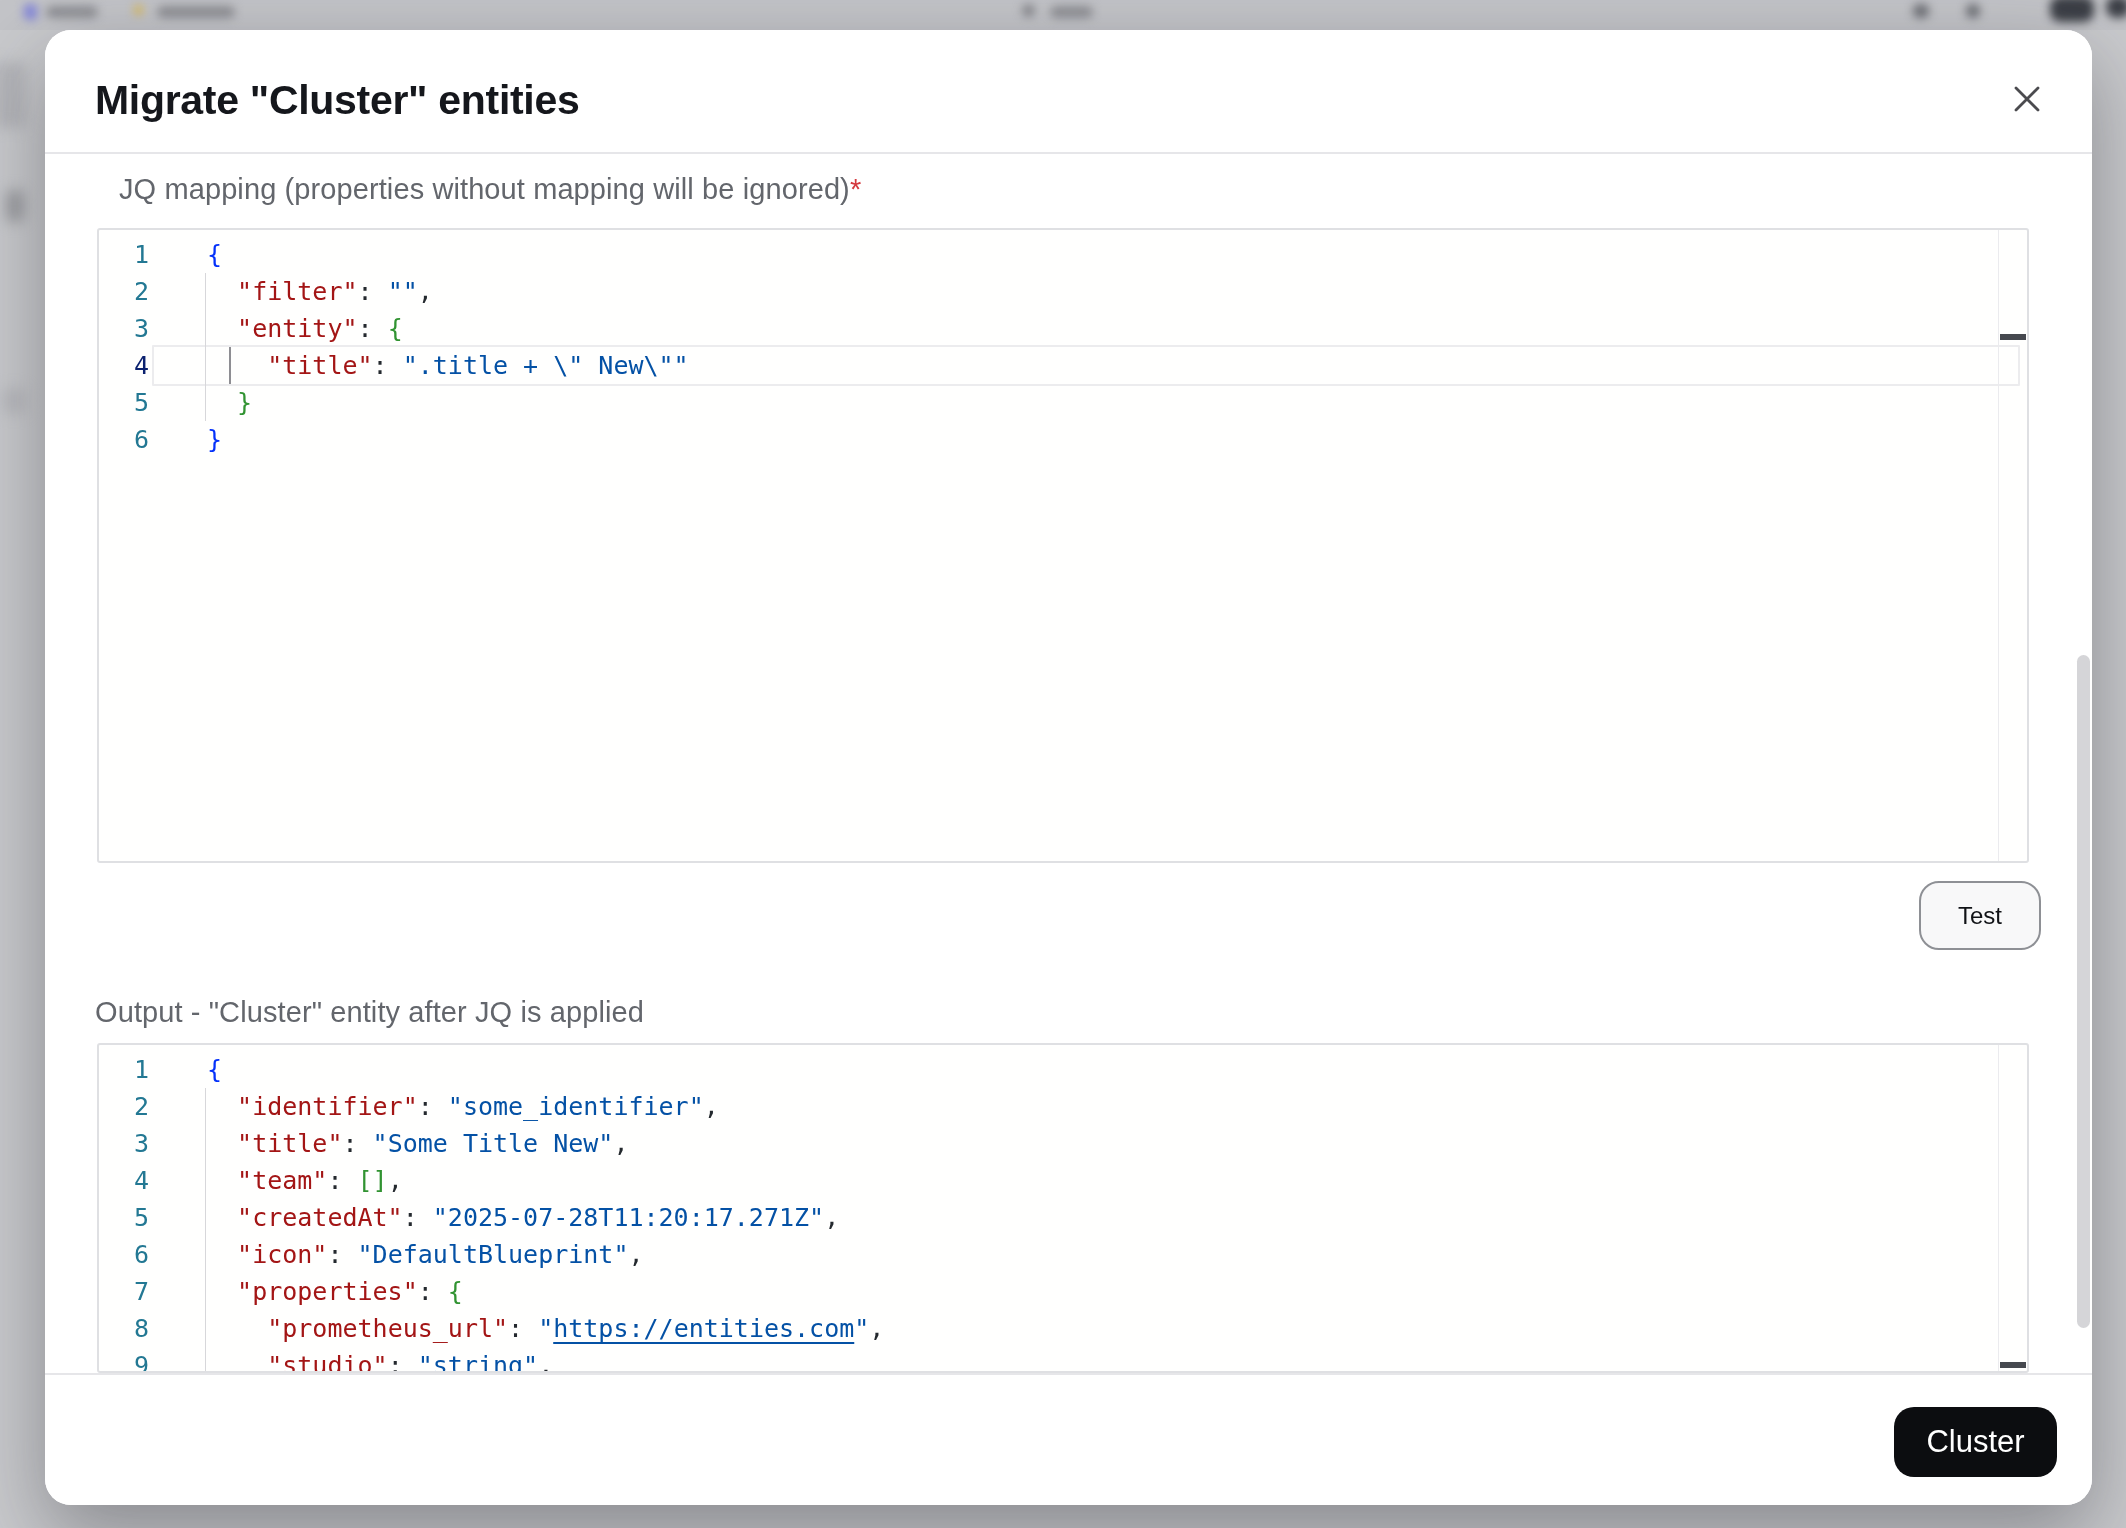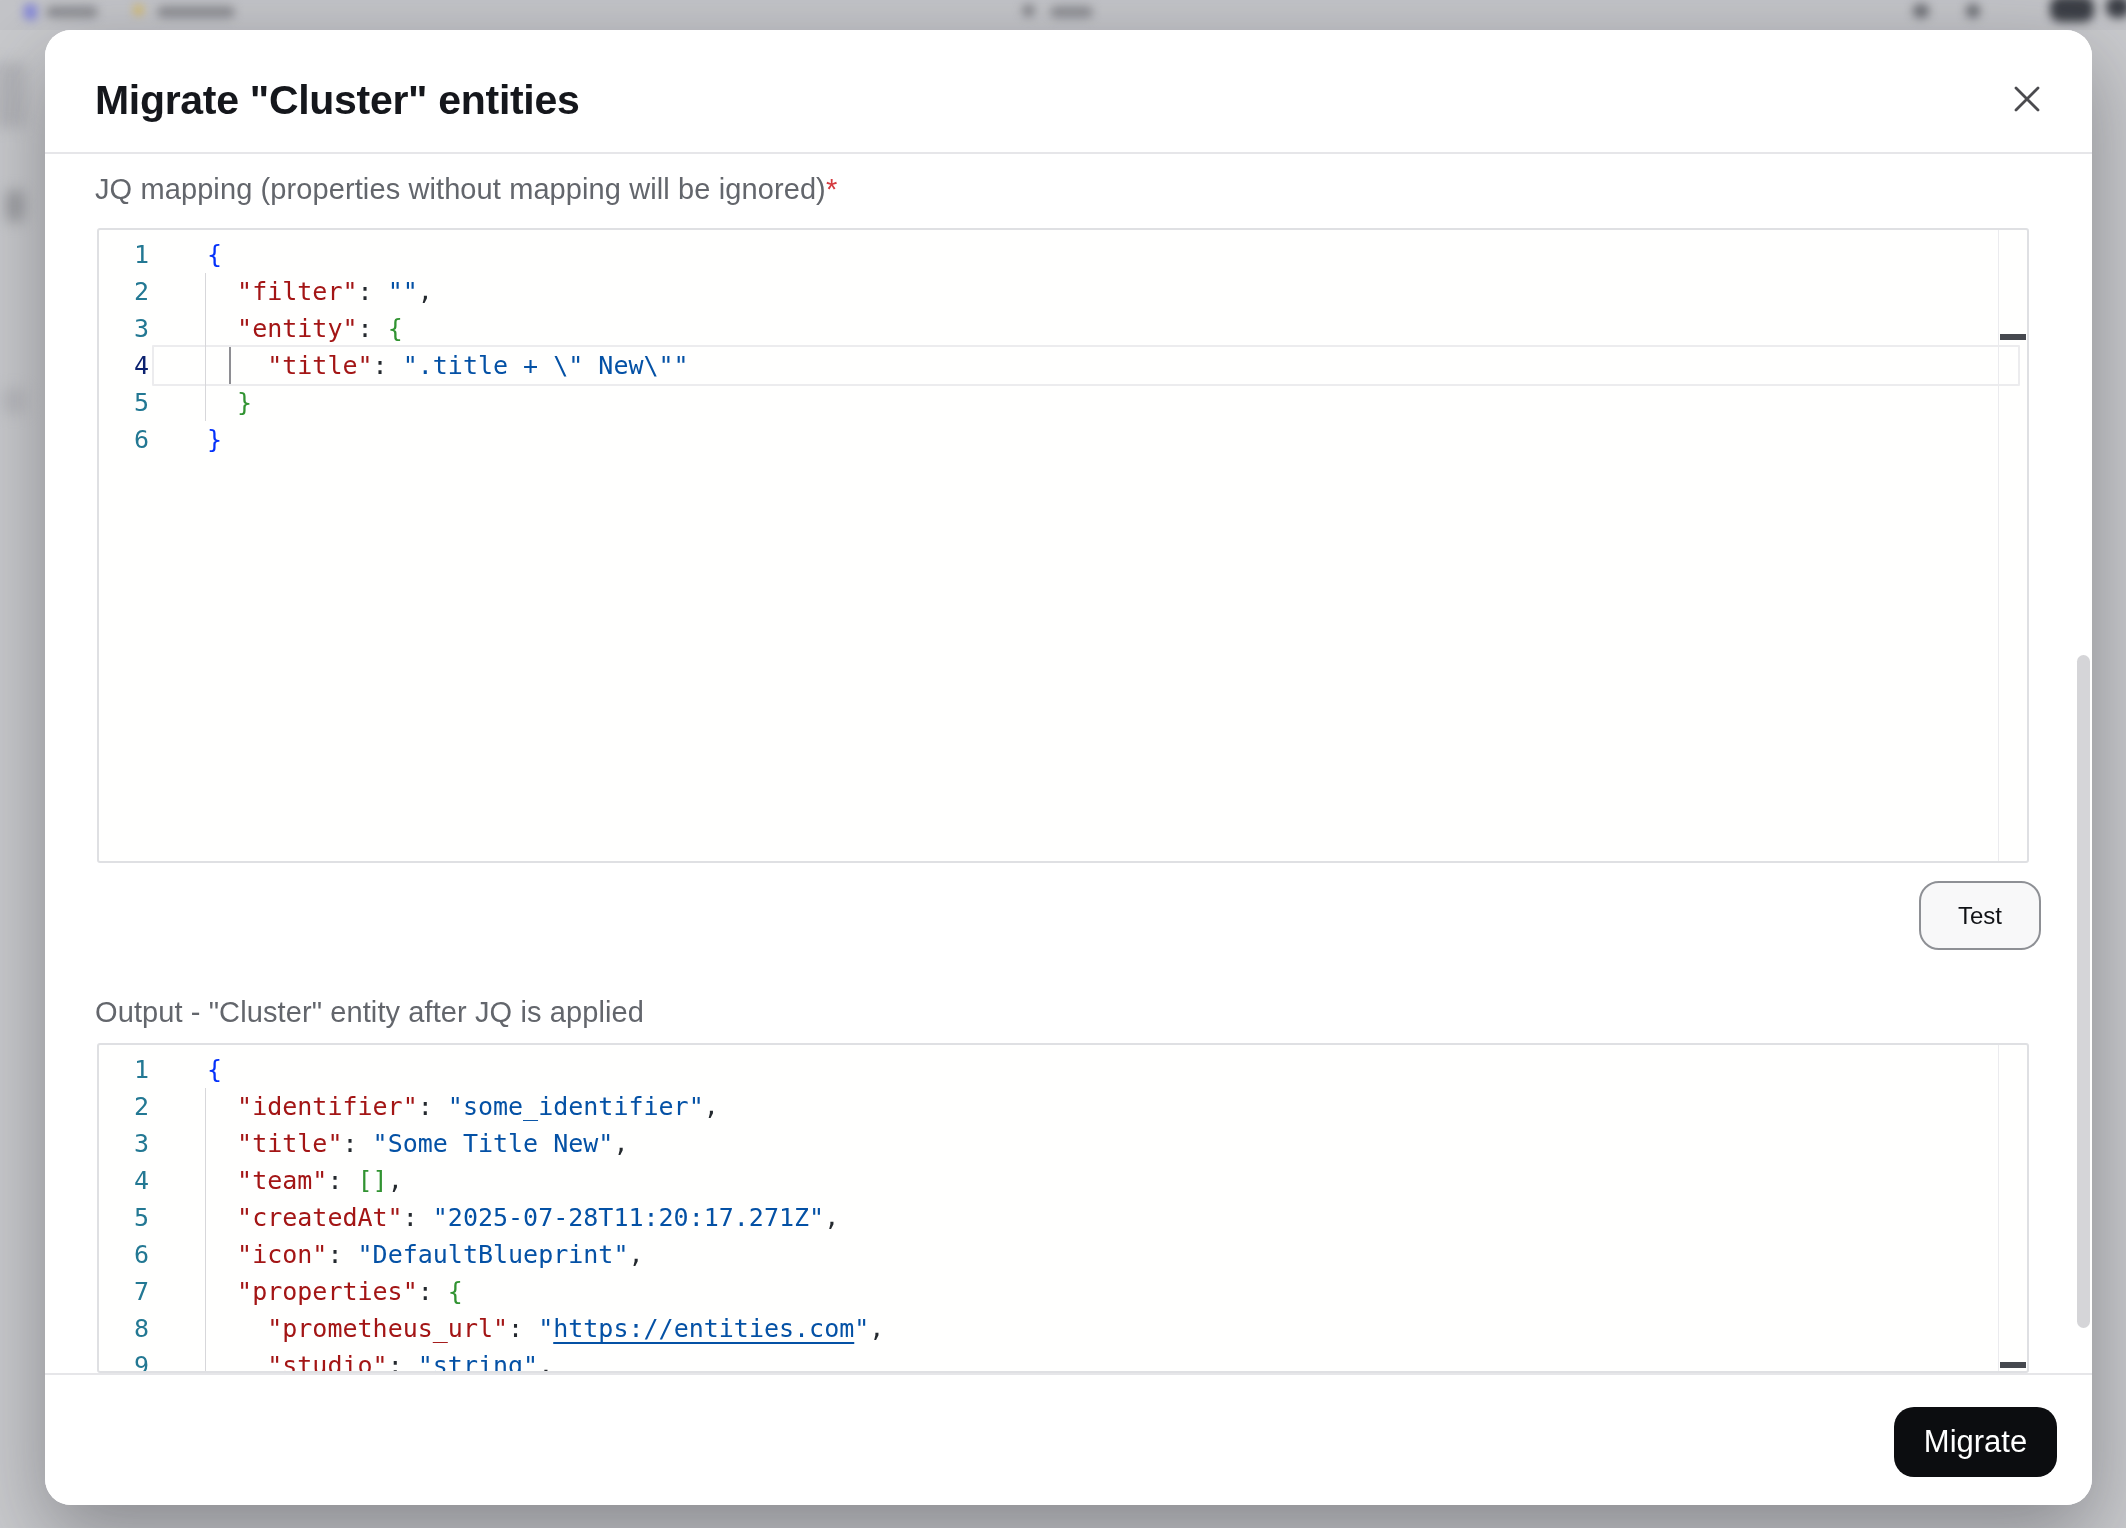--- a/index.html
+++ b/index.html
@@ -31,21 +31,21 @@
     position:absolute;right:38px;top:42px;width:54px;height:54px;
     display:flex;align-items:center;justify-content:center;
     background:transparent;border:none;cursor:pointer;padding:0;
   }
   .divider{position:absolute;left:0;right:0;height:2px;background:#e6e6e9;}
   .hd-divider{top:122px;}
   .ft-divider{top:1343px;}
   .section-label{
     position:absolute;left:50px;font-size:29px;color:#63666c;letter-spacing:.1px;
   }
-  .label-jq{top:143px;}
+  .label-jq{top:143px;margin-left:24px;}
   .label-out{top:966px;}
   .req{color:#d43a3f;}
   
   .editor{
     position:absolute;left:52px;width:1932px;background:#fffffe;
     border:2px solid #dfe0e3;border-radius:3px;overflow:hidden;
     font-family:"DejaVu Sans Mono","Liberation Mono",monospace;
     font-size:25px;line-height:37px;cursor:text;
   }
   .editor-jq{top:198px;height:635px;}
@@ -165,19 +165,19 @@
           <div class="row"><span class="ln">8</span><span class="code"><span class="tk-p">    </span><span class="tk-k">"prometheus_url"</span><span class="tk-p">: </span><span class="tk-s">"</span><span class="tk-u">https://entities.com</span><span class="tk-s">"</span><span class="tk-p">,</span></span></div>
           <div class="row"><span class="ln">9</span><span class="code"><span class="tk-p">    </span><span class="tk-k">"studio"</span><span class="tk-p">: </span><span class="tk-s">"string"</span><span class="tk-p">,</span></span></div>
         </div>
       <div class="indent-guide" style="left:106px;top:43px;height:287px;"></div>
       <div class="ruler-border"></div>
       <div class="ruler-dash" style="bottom:3px;"></div>
     </div>
 
     <div class="divider ft-divider"></div>
     <div class="modal-footer">
-      <button class="migrate-btn">Migrate</button>
+      <button class="migrate-btn">Cluster</button>
     </div>
 
     <div class="modal-scrollbar"></div>
   </div>
 
 </div>
 
 </body></html>

